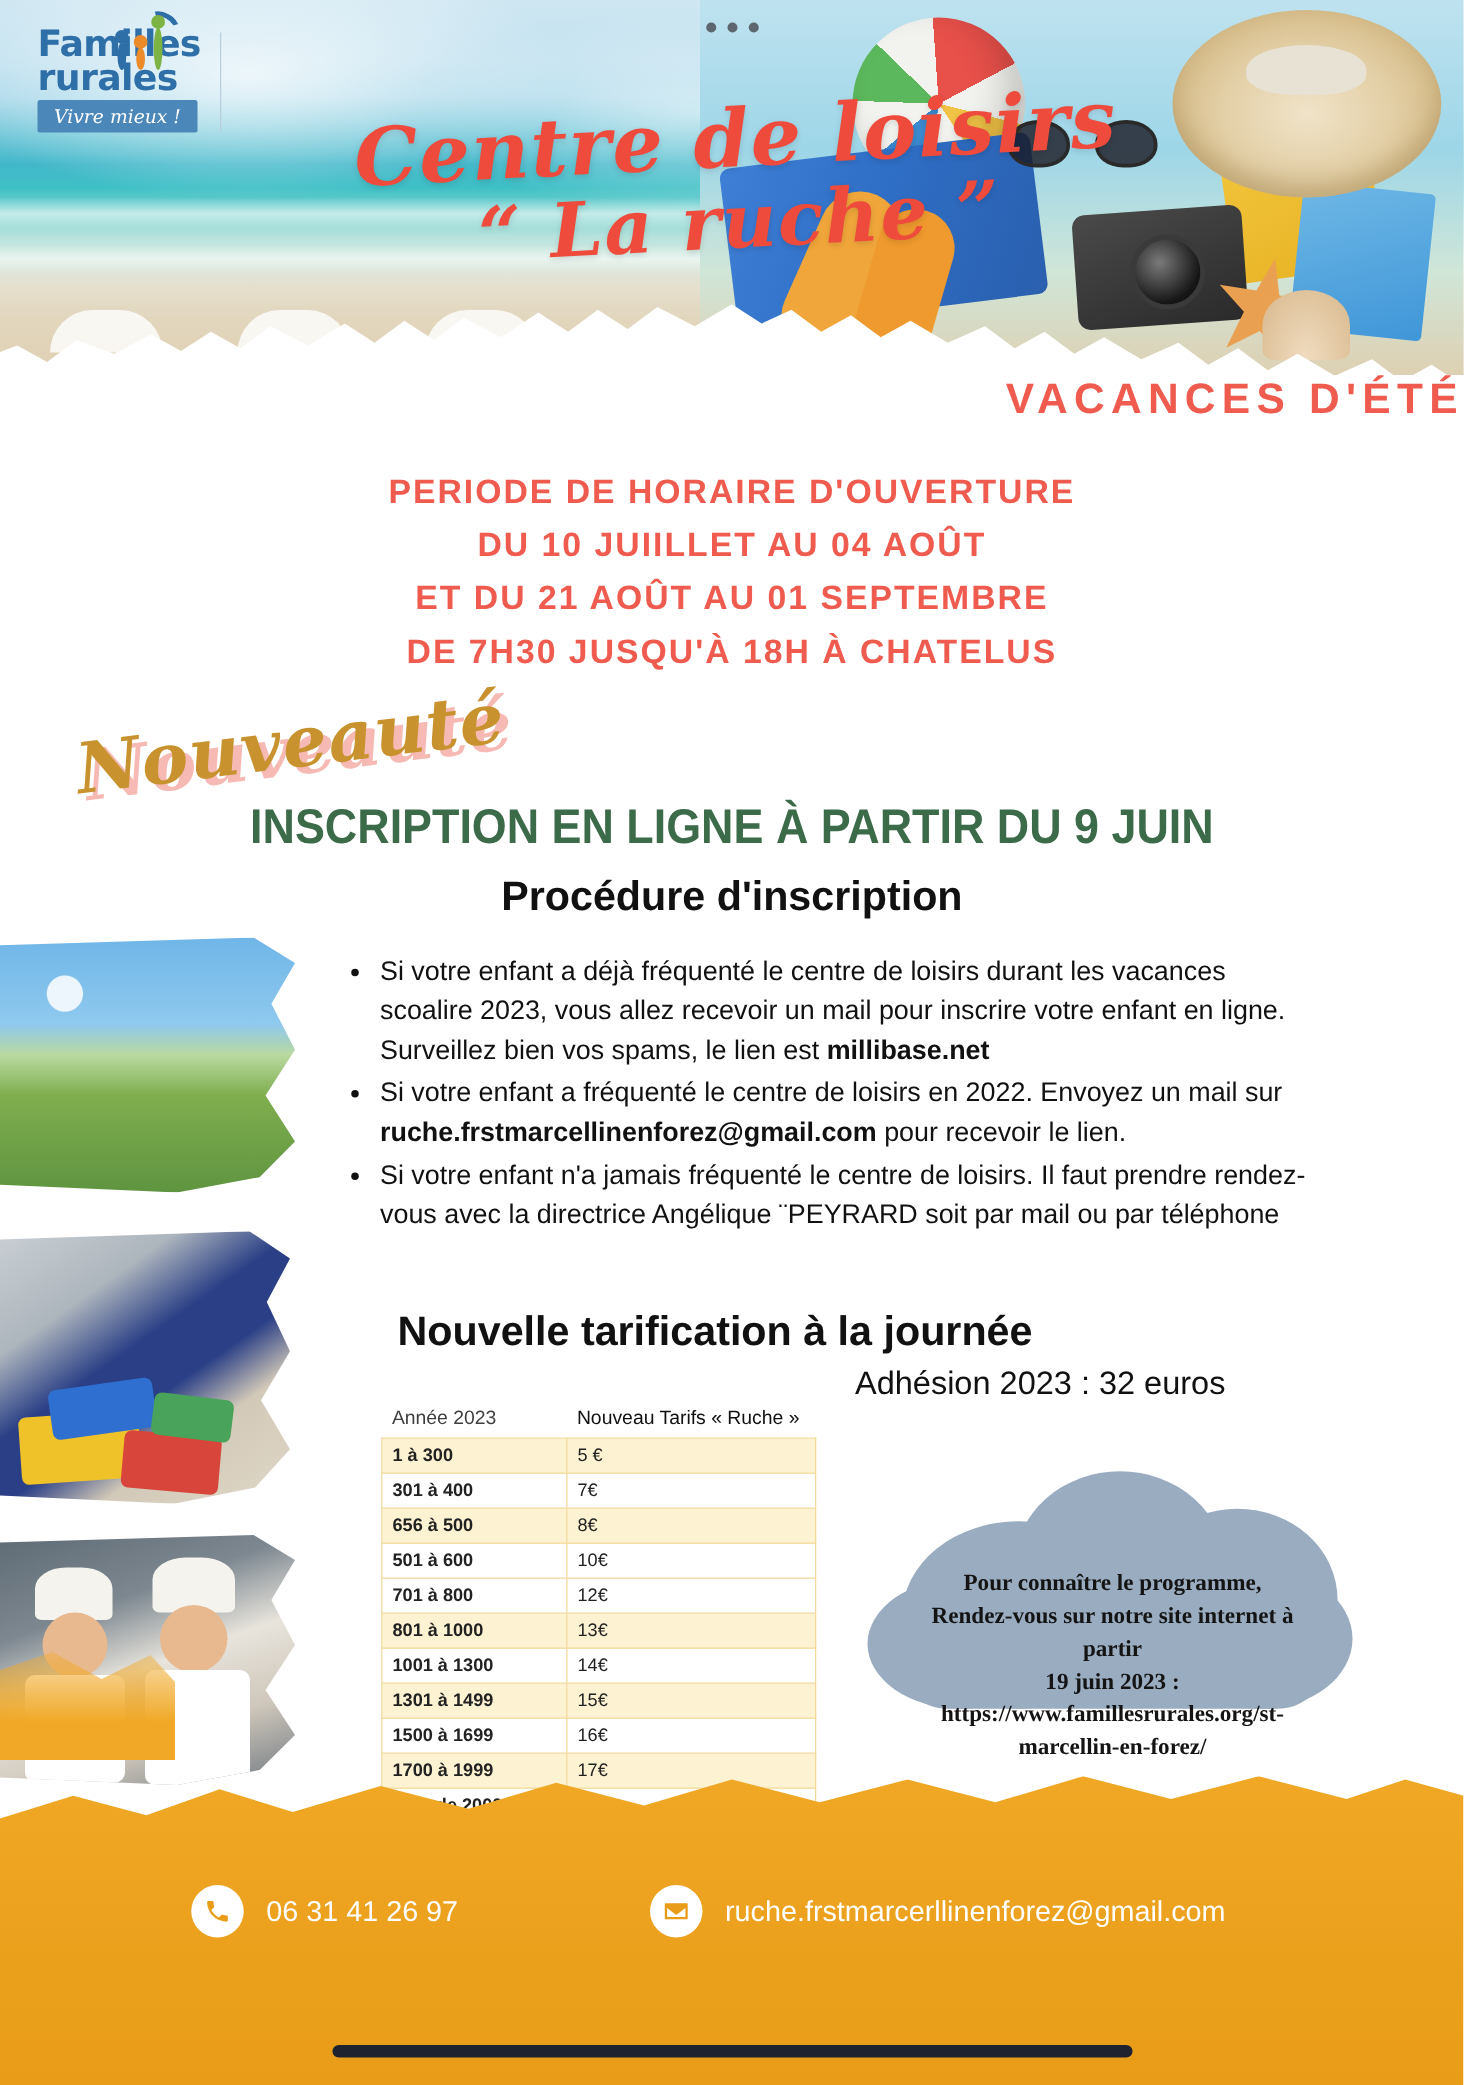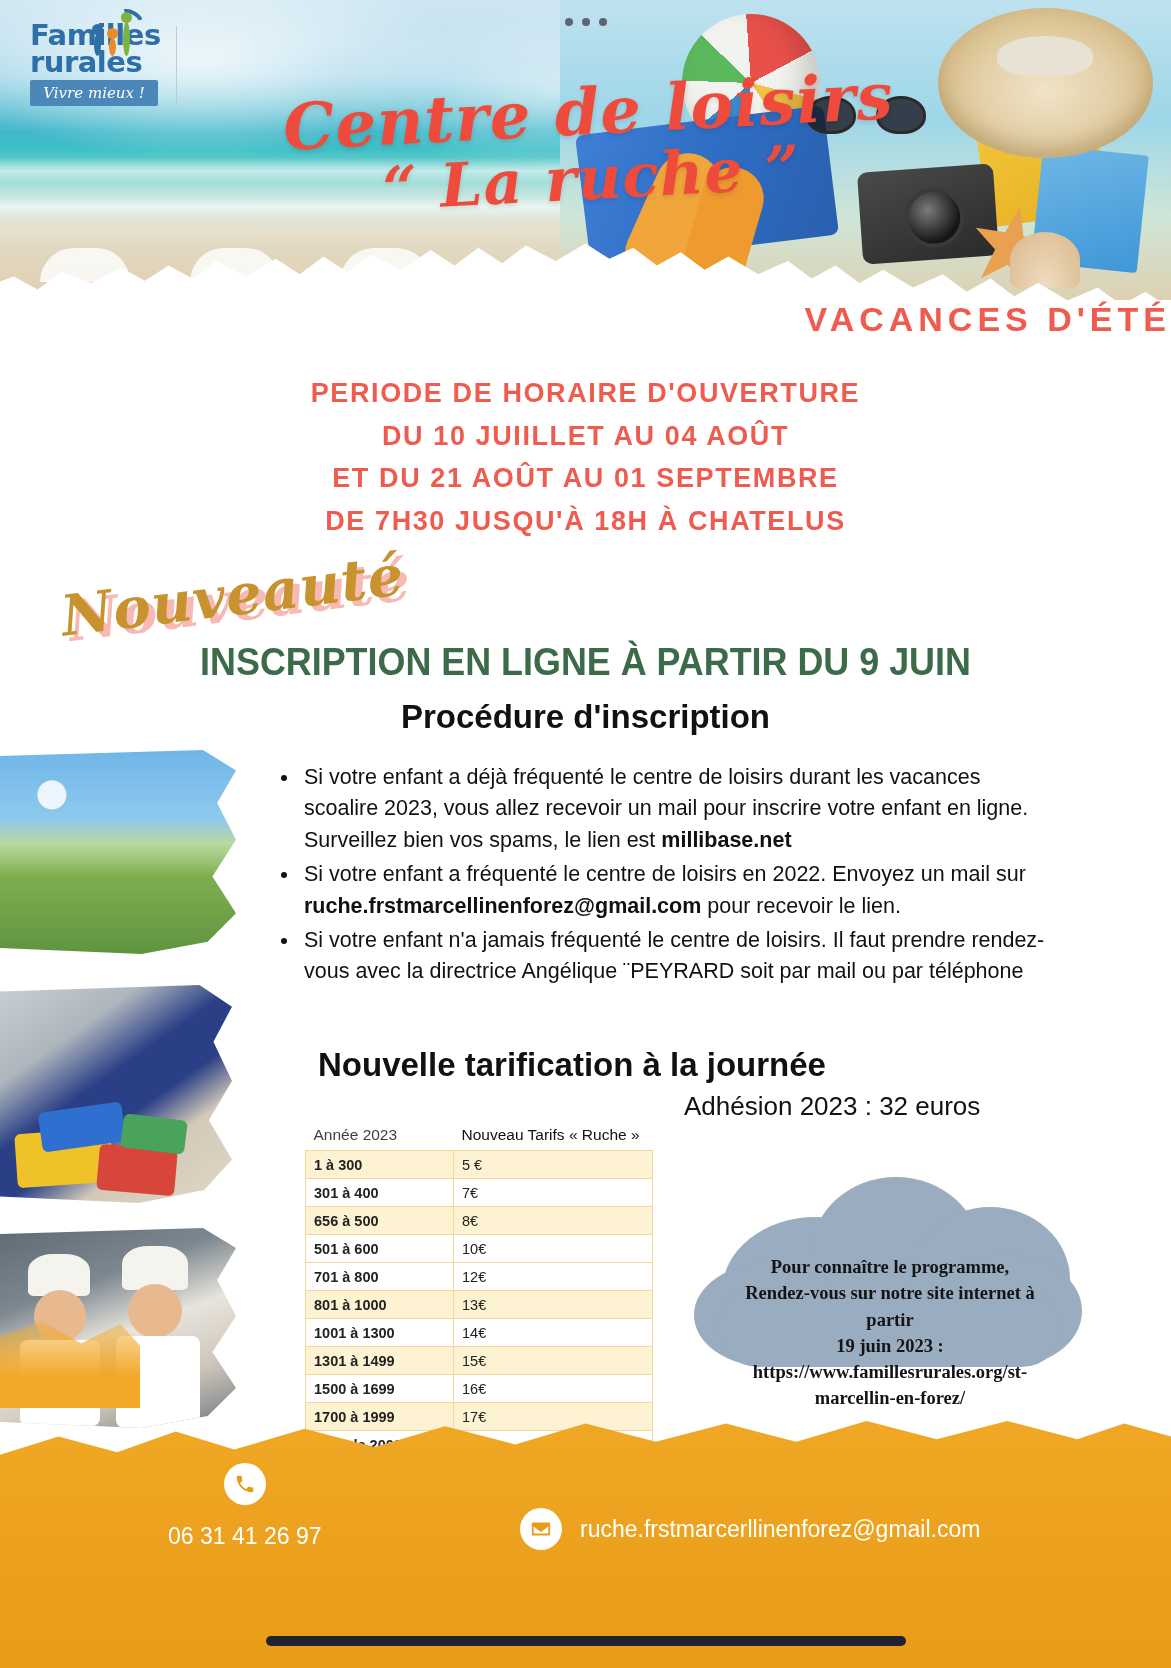--- a/index.html
+++ b/index.html
@@ -438,21 +438,21 @@
     clip-path: polygon(0% 40%, 30% 28%, 58% 46%, 86% 30%, 100% 48%, 100% 100%, 0% 100%);
   }
 
   .contact {
     position: absolute; bottom: 118px;
     display: flex; align-items: center; gap: 18px;
     color: #ffffff;
     font-family: "Liberation Sans", sans-serif;
     font-size: 23px;
   }
-  .contact.phone { left: 168px; flex-direction: column; }
+  .contact.phone { left: 153px; }
   .contact.mail  { left: 520px; }
   .contact .ico {
     width: 42px; height: 42px; border-radius: 50%;
     background: #ffffff; color: #e89c18;
     display: flex; align-items: center; justify-content: center;
     font-size: 21px; flex: 0 0 42px;
   }
   .contact .ico svg { width: 22px; height: 22px; fill: #e89c18; }
 
   .bottom-bar {

